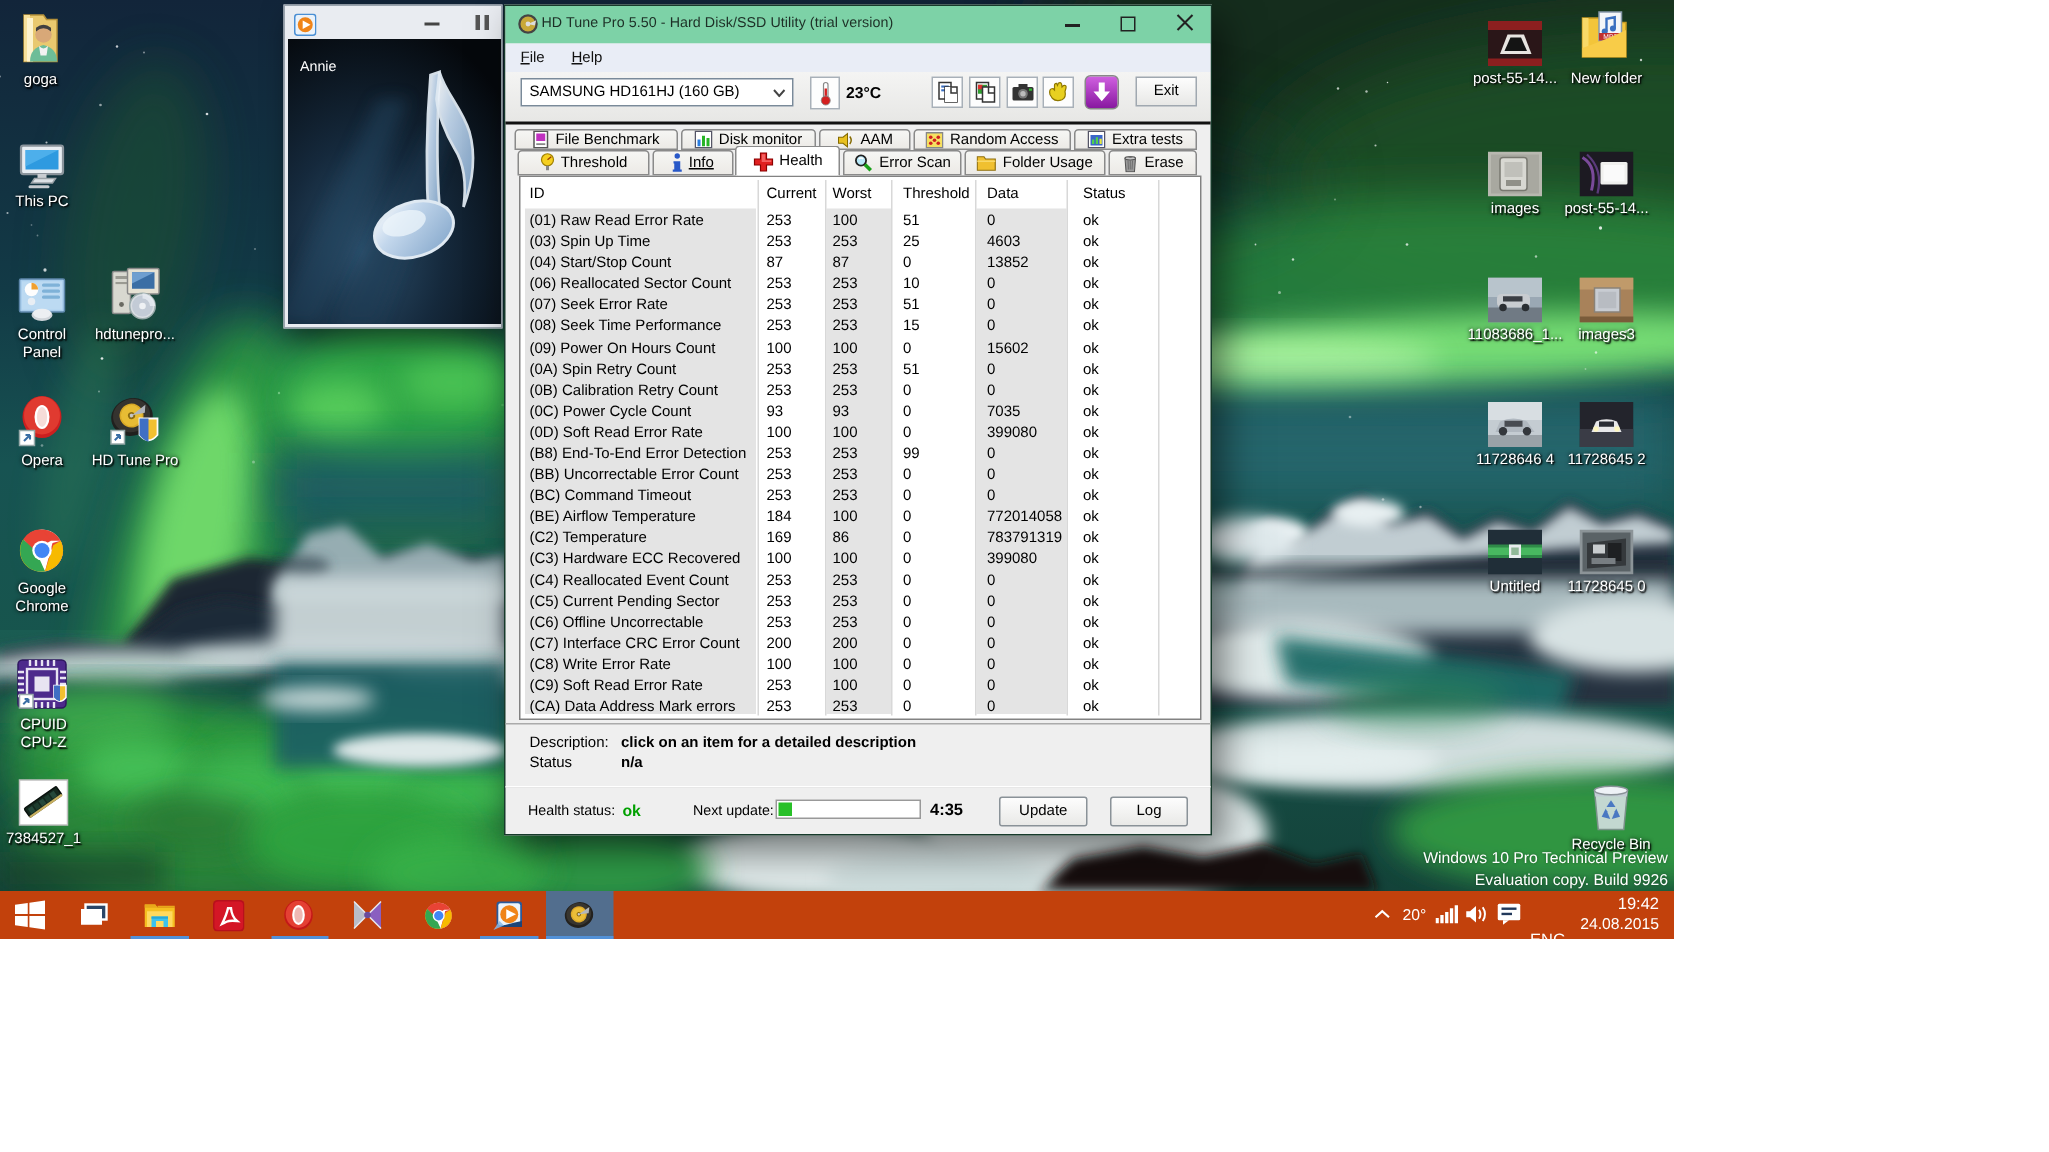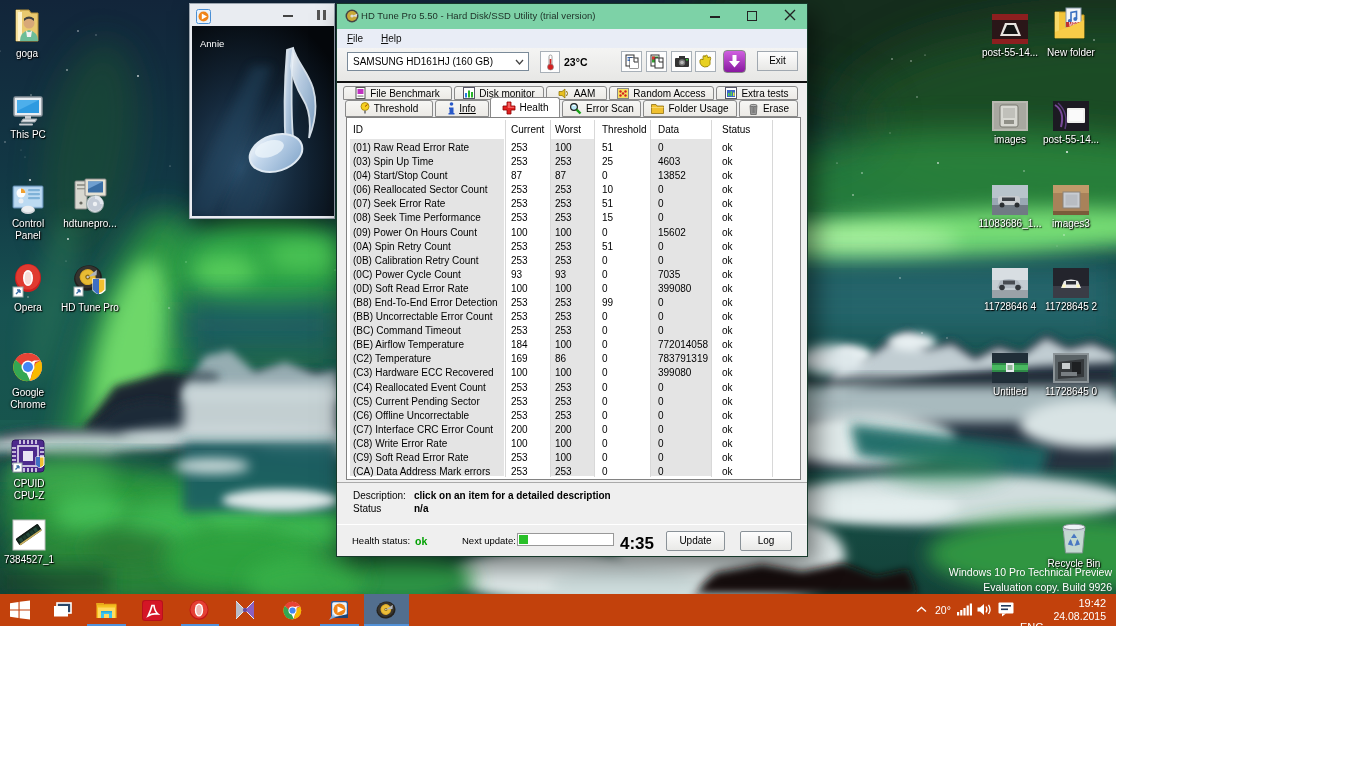--- a/index.html
+++ b/index.html
@@ -851,21 +851,21 @@
 <span style="position:absolute;left:77px;top:486px;font-size:10px;font-weight:bold">click on an item for a detailed description</span>
 <span style="position:absolute;left:16px;top:499px;font-size:10px">Status</span>
 <span style="position:absolute;left:77px;top:499px;font-size:10px;font-weight:bold">n/a</span>
 <div style="position:absolute;left:0;top:520px;width:470px;height:1px;background:#b0b0b0;border-bottom:1px solid #fff"></div>
 <span style="position:absolute;left:15px;top:531px;font-size:9.5px">Health status:</span>
 <span style="position:absolute;left:78px;top:531px;font-size:10.5px;font-weight:bold;color:#00a000">ok</span>
 <span style="position:absolute;left:125px;top:531px;font-size:9.5px">Next update:</span>
 <div style="position:absolute;left:180px;top:529px;width:97px;height:13px;background:#fff;border:1px solid #999">
  <div style="position:absolute;left:1px;top:1px;width:9px;height:9px;background:#28c028"></div>
 </div>
-<span style="position:absolute;left:283px;top:530px;font-size:17px;font-weight:bold">4:35</span>
+<span style="position:absolute;left:283px;top:530px;font-size:11px;font-weight:bold">4:35</span>
 <div class="cbtn" style="left:329px;top:527px;width:59px">Update</div>
 <div class="cbtn" style="left:403px;top:527px;width:52px">Log</div>
 </div>
 <div id="tbar">
 <div style="position:absolute;left:364px;top:0;width:45px;height:32px;background:#526e8e"></div>
 <div class="tic" style="left:5px;width:30px">
         <svg width="22" height="22" viewBox="0 0 22 22">
 <path d="M1,4.2 L9.5,3 L9.5,10.4 L1,10.4 Z" fill="#fff"></path>
 <path d="M10.6,2.85 L21,1.4 L21,10.4 L10.6,10.4 Z" fill="#fff"></path>
 <path d="M1,11.6 L9.5,11.6 L9.5,19 L1,17.8 Z" fill="#fff"></path>

